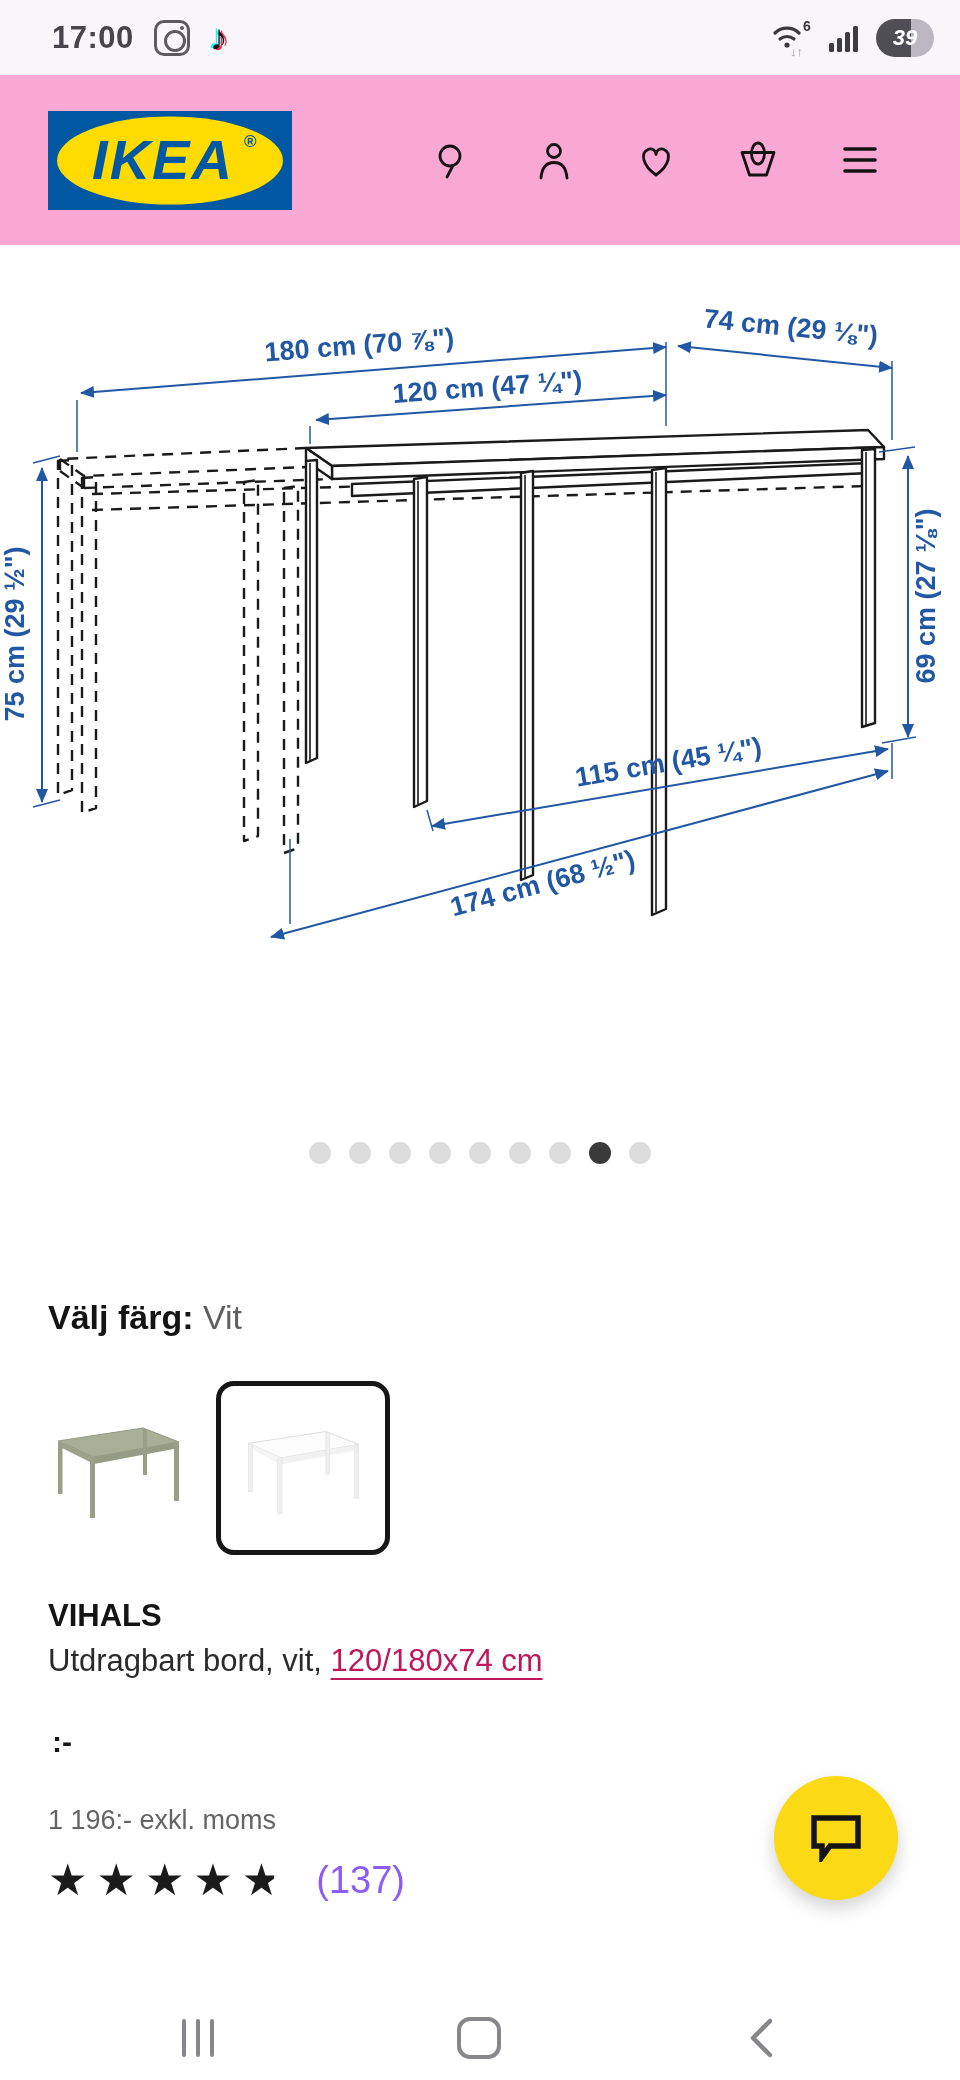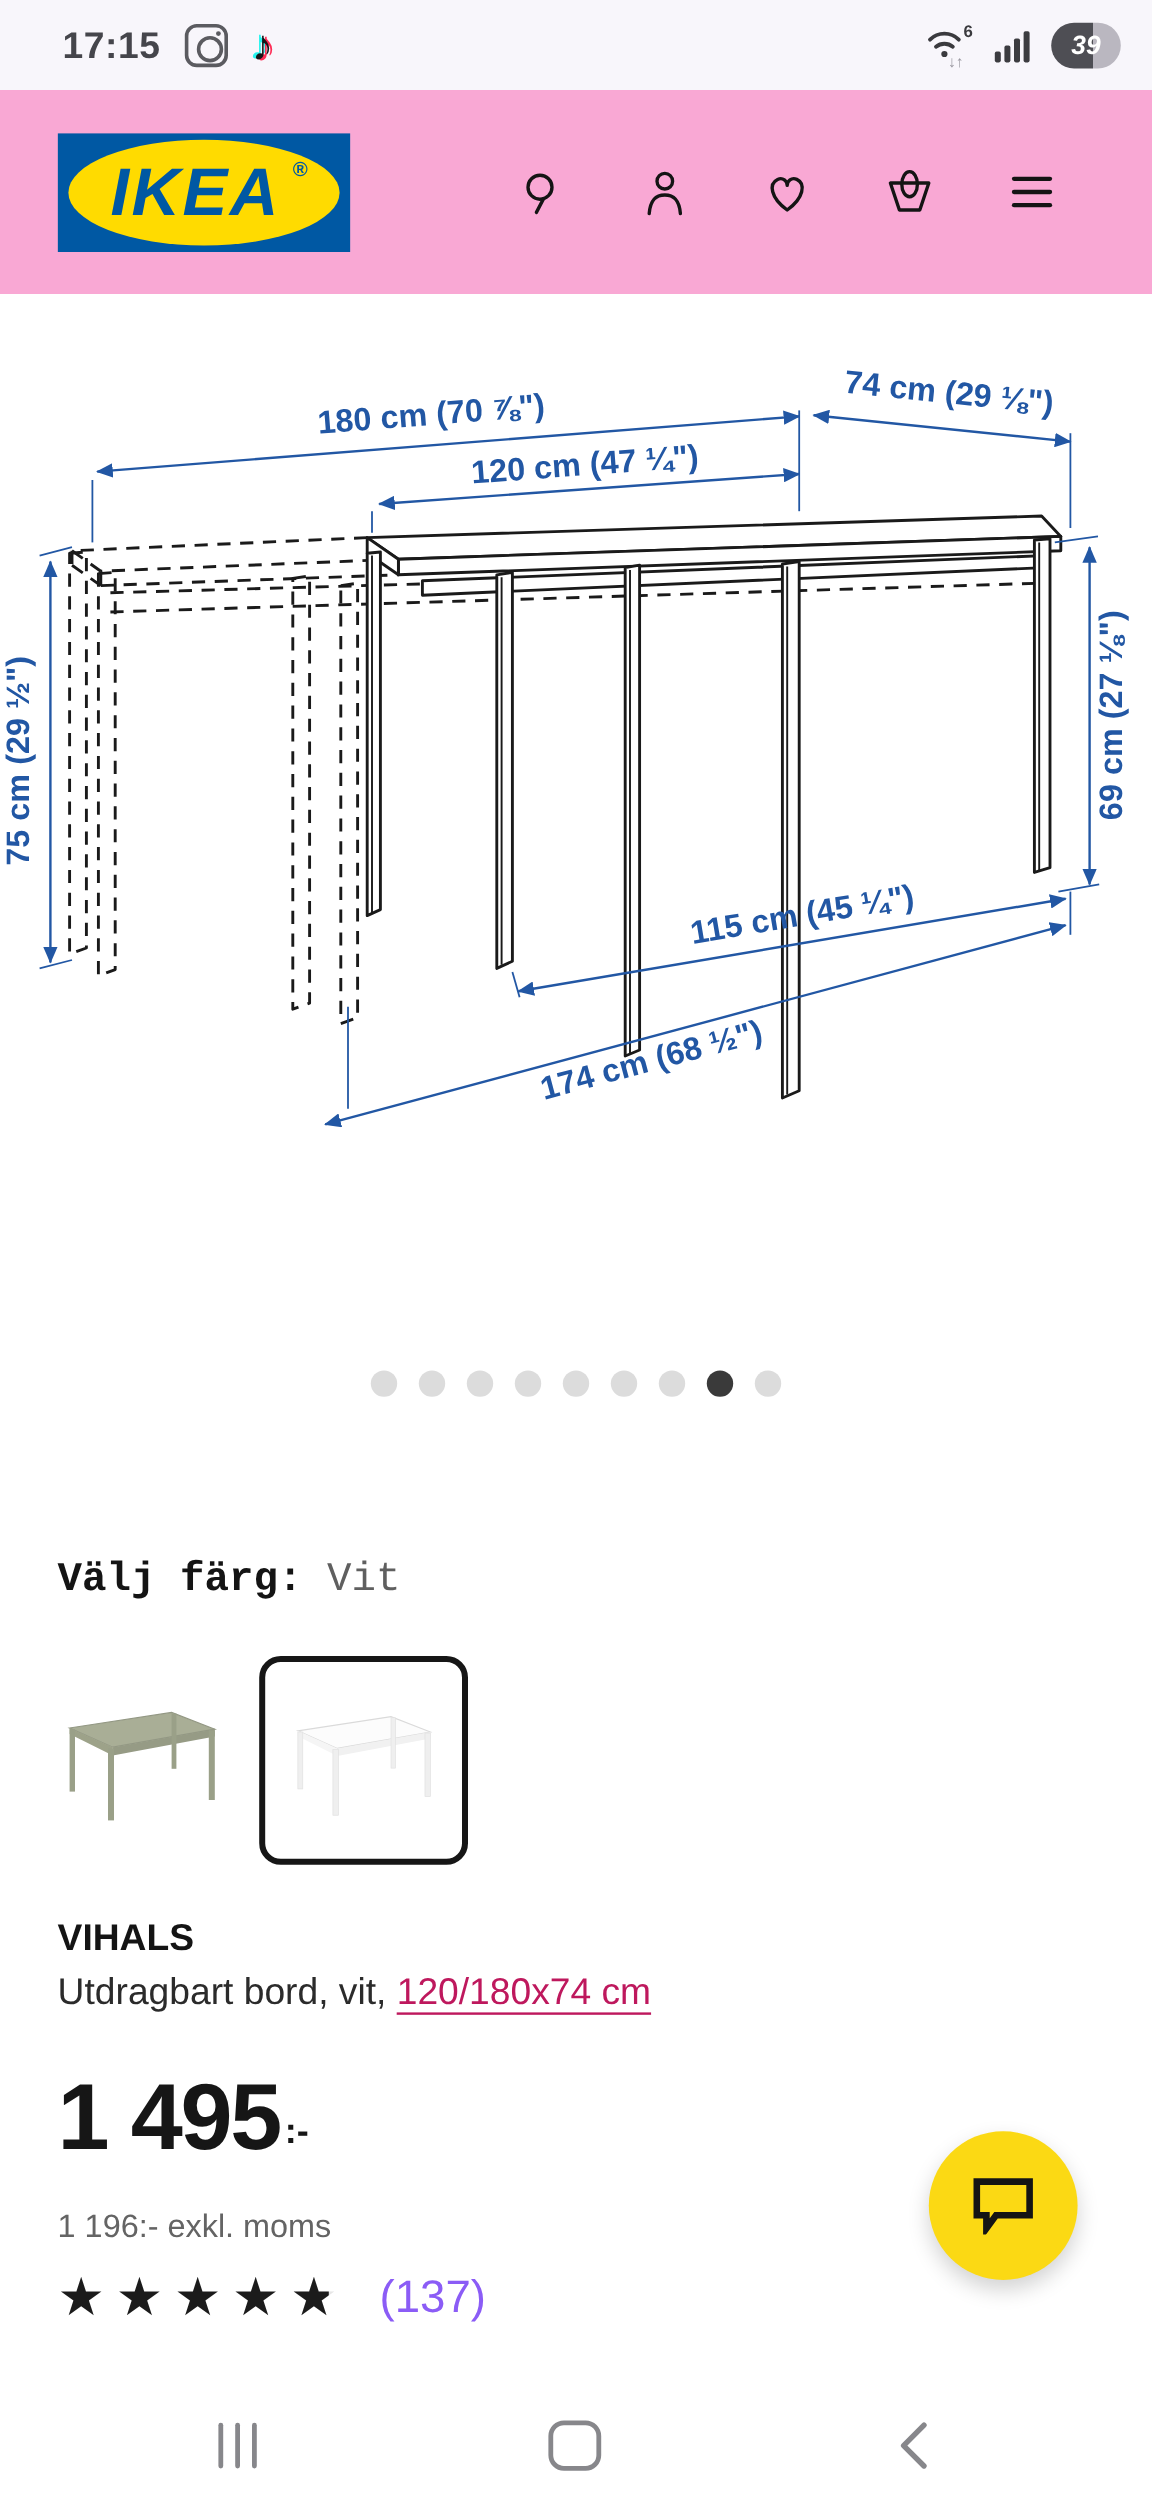--- a/index.html
+++ b/index.html
@@ -46,21 +46,21 @@
   .tbl-dash{stroke:#1a1a1a;stroke-width:2.4;fill:none;stroke-dasharray:11 8;stroke-linejoin:round;}
   .dim{stroke:var(--dimension-blue);stroke-width:2;fill:none;}
   .dim-thin{stroke:var(--dimension-blue);stroke-width:1.5;fill:none;}
   .dim-label{font:700 27px "Liberation Sans",sans-serif;fill:var(--dimension-blue);}
   
   .dots{margin-top:172px;display:flex;justify-content:center;gap:18px;}
   .dot{width:22px;height:22px;border-radius:50%;background:#dcdcdc;}
   .dot.active{background:#3a3a3a;}
   
   .colour-section{margin-top:134px;padding:0 48px;}
-  .colour-label{font-size:34px;font-family:Liberation Mono, monospace;}
+  .colour-label{font-size:34px;}
   .colour-label b{font-weight:700;color:#141414;}
   .colour-label span{color:#5f5f5f;font-weight:400;}
   .swatches{margin-top:44px;display:flex;align-items:center;}
   .swatch{width:140px;display:flex;align-items:center;justify-content:center;cursor:pointer;}
   .swatch svg{width:140px;height:115px;display:block;}
   .swatch-selected{
     width:174px;height:174px;border:5px solid #161616;border-radius:18px;background:#fff;
     margin-left:28px;display:flex;align-items:center;justify-content:center;cursor:pointer;
   }
   .swatch-selected svg{width:128px;height:105px;display:block;}
@@ -95,21 +95,21 @@
   .nav-recents{display:flex;gap:10px;cursor:pointer;}
   .nav-recents i{display:block;width:4px;height:38px;background:#87878b;border-radius:2px;}
   .nav-home{width:44px;height:42px;border:4px solid #87878b;border-radius:13px;cursor:pointer;}
   .nav-back svg{width:34px;height:44px;display:block;stroke:#87878b;stroke-width:4.5;fill:none;stroke-linecap:round;stroke-linejoin:round;cursor:pointer;}
 </style>
 </head>
 <body>
 
 <div class="status-bar">
   <div class="sb-left">
-    <span class="sb-time">17:15</span>
+    <span class="sb-time">17:00</span>
     <span class="ig-icon"></span>
     <span class="tt-icon">♪</span>
   </div>
   <div class="sb-right">
     <svg width="44" height="40" viewBox="0 0 44 40">
       <path d="M5,15 A17,17 0 0 1 29,15" stroke="#3a3a3e" stroke-width="3.2" fill="none" stroke-linecap="round"></path>
       <path d="M10,21 A11,11 0 0 1 24,21" stroke="#3a3a3e" stroke-width="3.2" fill="none" stroke-linecap="round"></path>
       <circle cx="17" cy="27" r="2.6" fill="#3a3a3e"></circle>
       <text x="33" y="13" font-size="14" font-weight="700" fill="#3a3a3e" font-family="Liberation Sans,sans-serif">6</text>
       <text x="20" y="38" font-size="13" fill="#9a98a0" font-family="Liberation Sans,sans-serif">↓↑</text>
@@ -282,21 +282,20 @@
 </div>
 
 <div class="product">
   <div class="p-name">VIHALS</div>
   <div class="p-desc">
     <span>Utdragbart bord, vit, </span><a class="p-link">120/180x74 cm</a>
   </div>
 </div>
 
 <div class="price-row">
-  <span class="price-amount">1 495</span>
   <span class="price-suffix">:-</span>
 </div>
 <div class="exvat">1 196:- exkl. moms</div>
 
 <div class="rating-row">
   <span class="stars">
       <span class="star full"></span>
       <span class="star full"></span>
       <span class="star full"></span>
       <span class="star full"></span>

